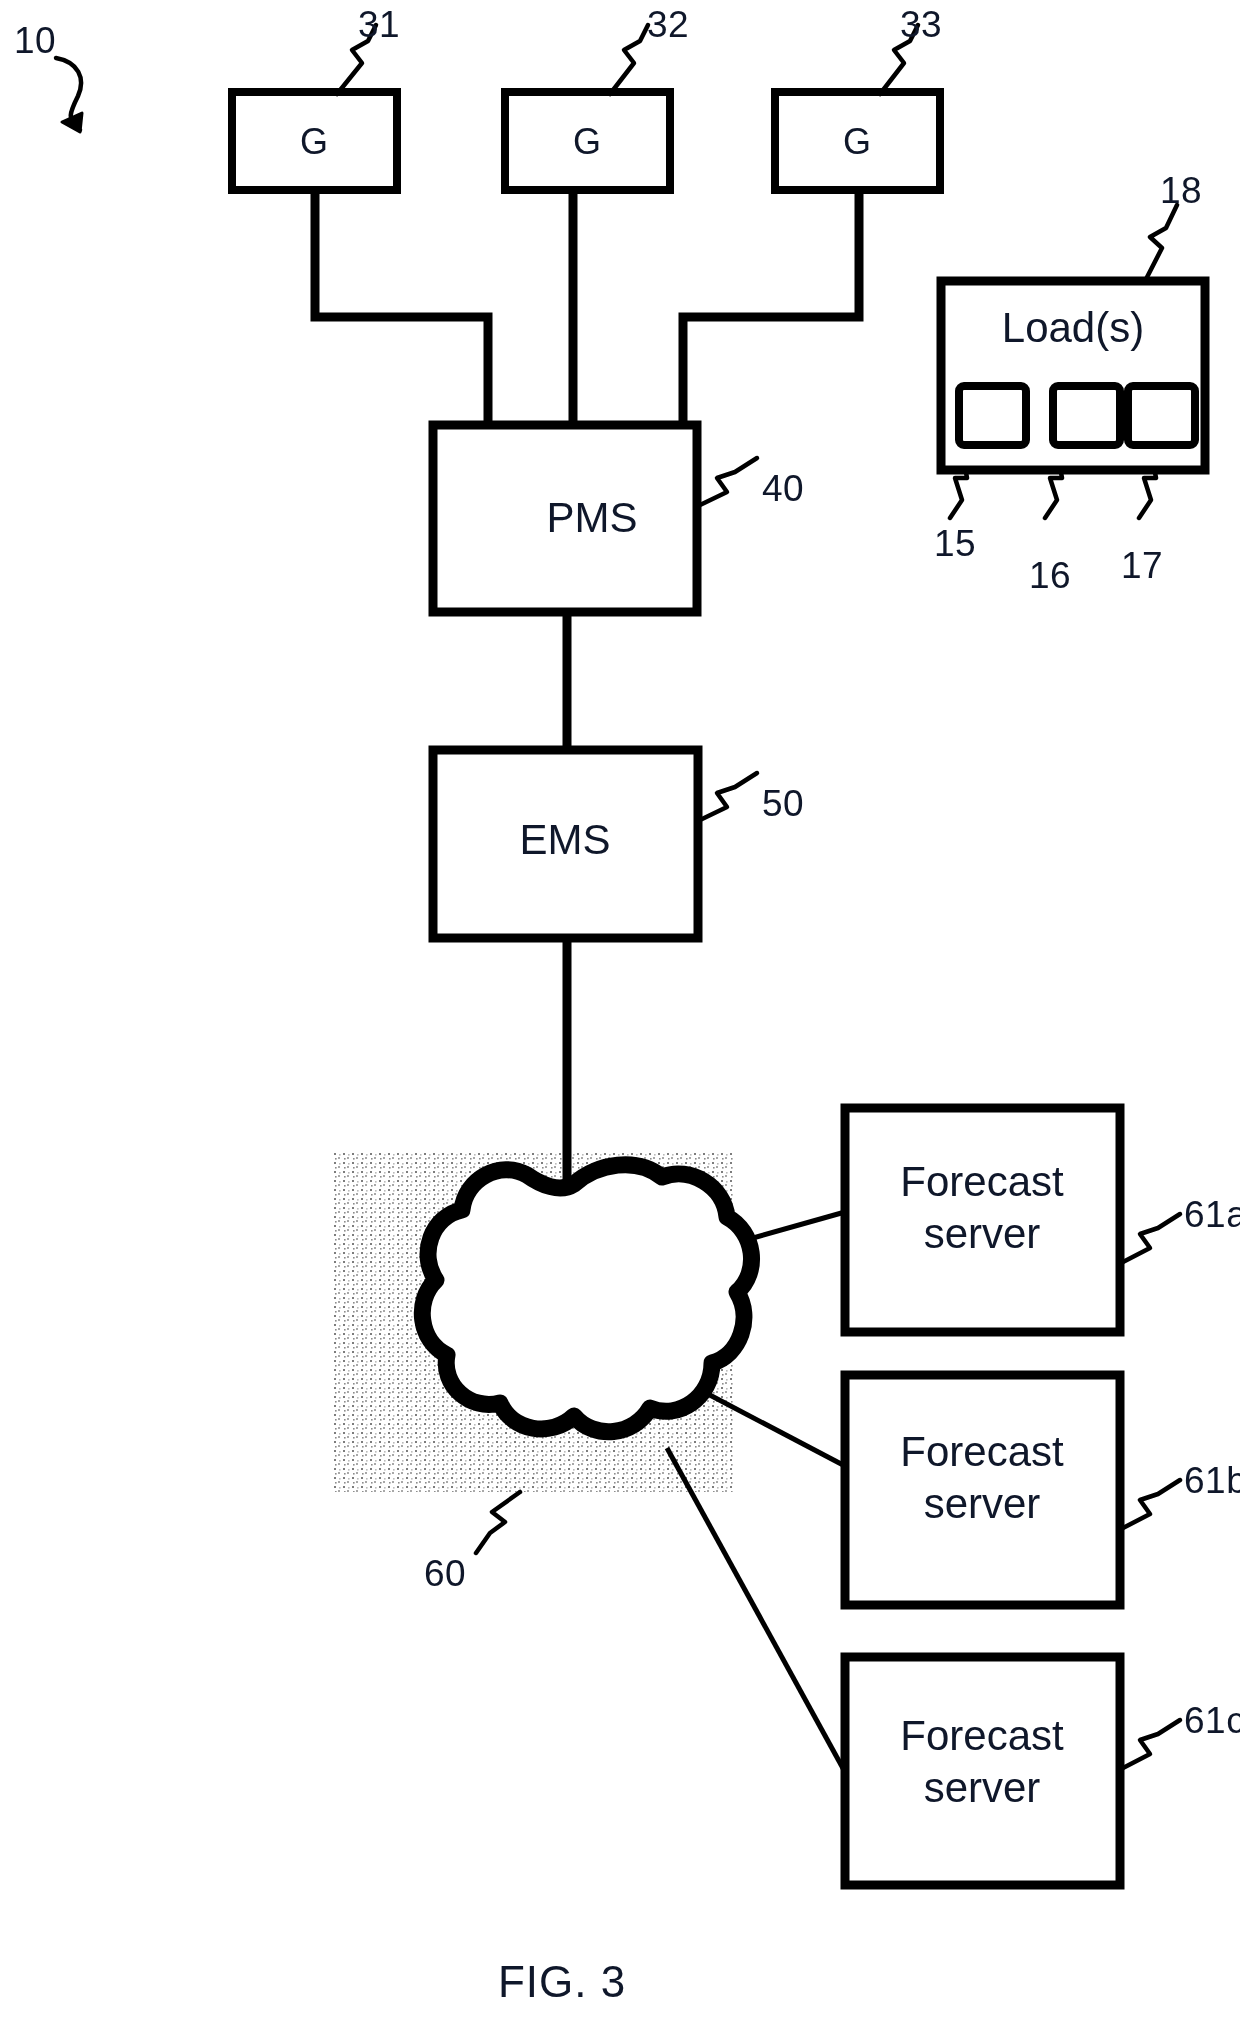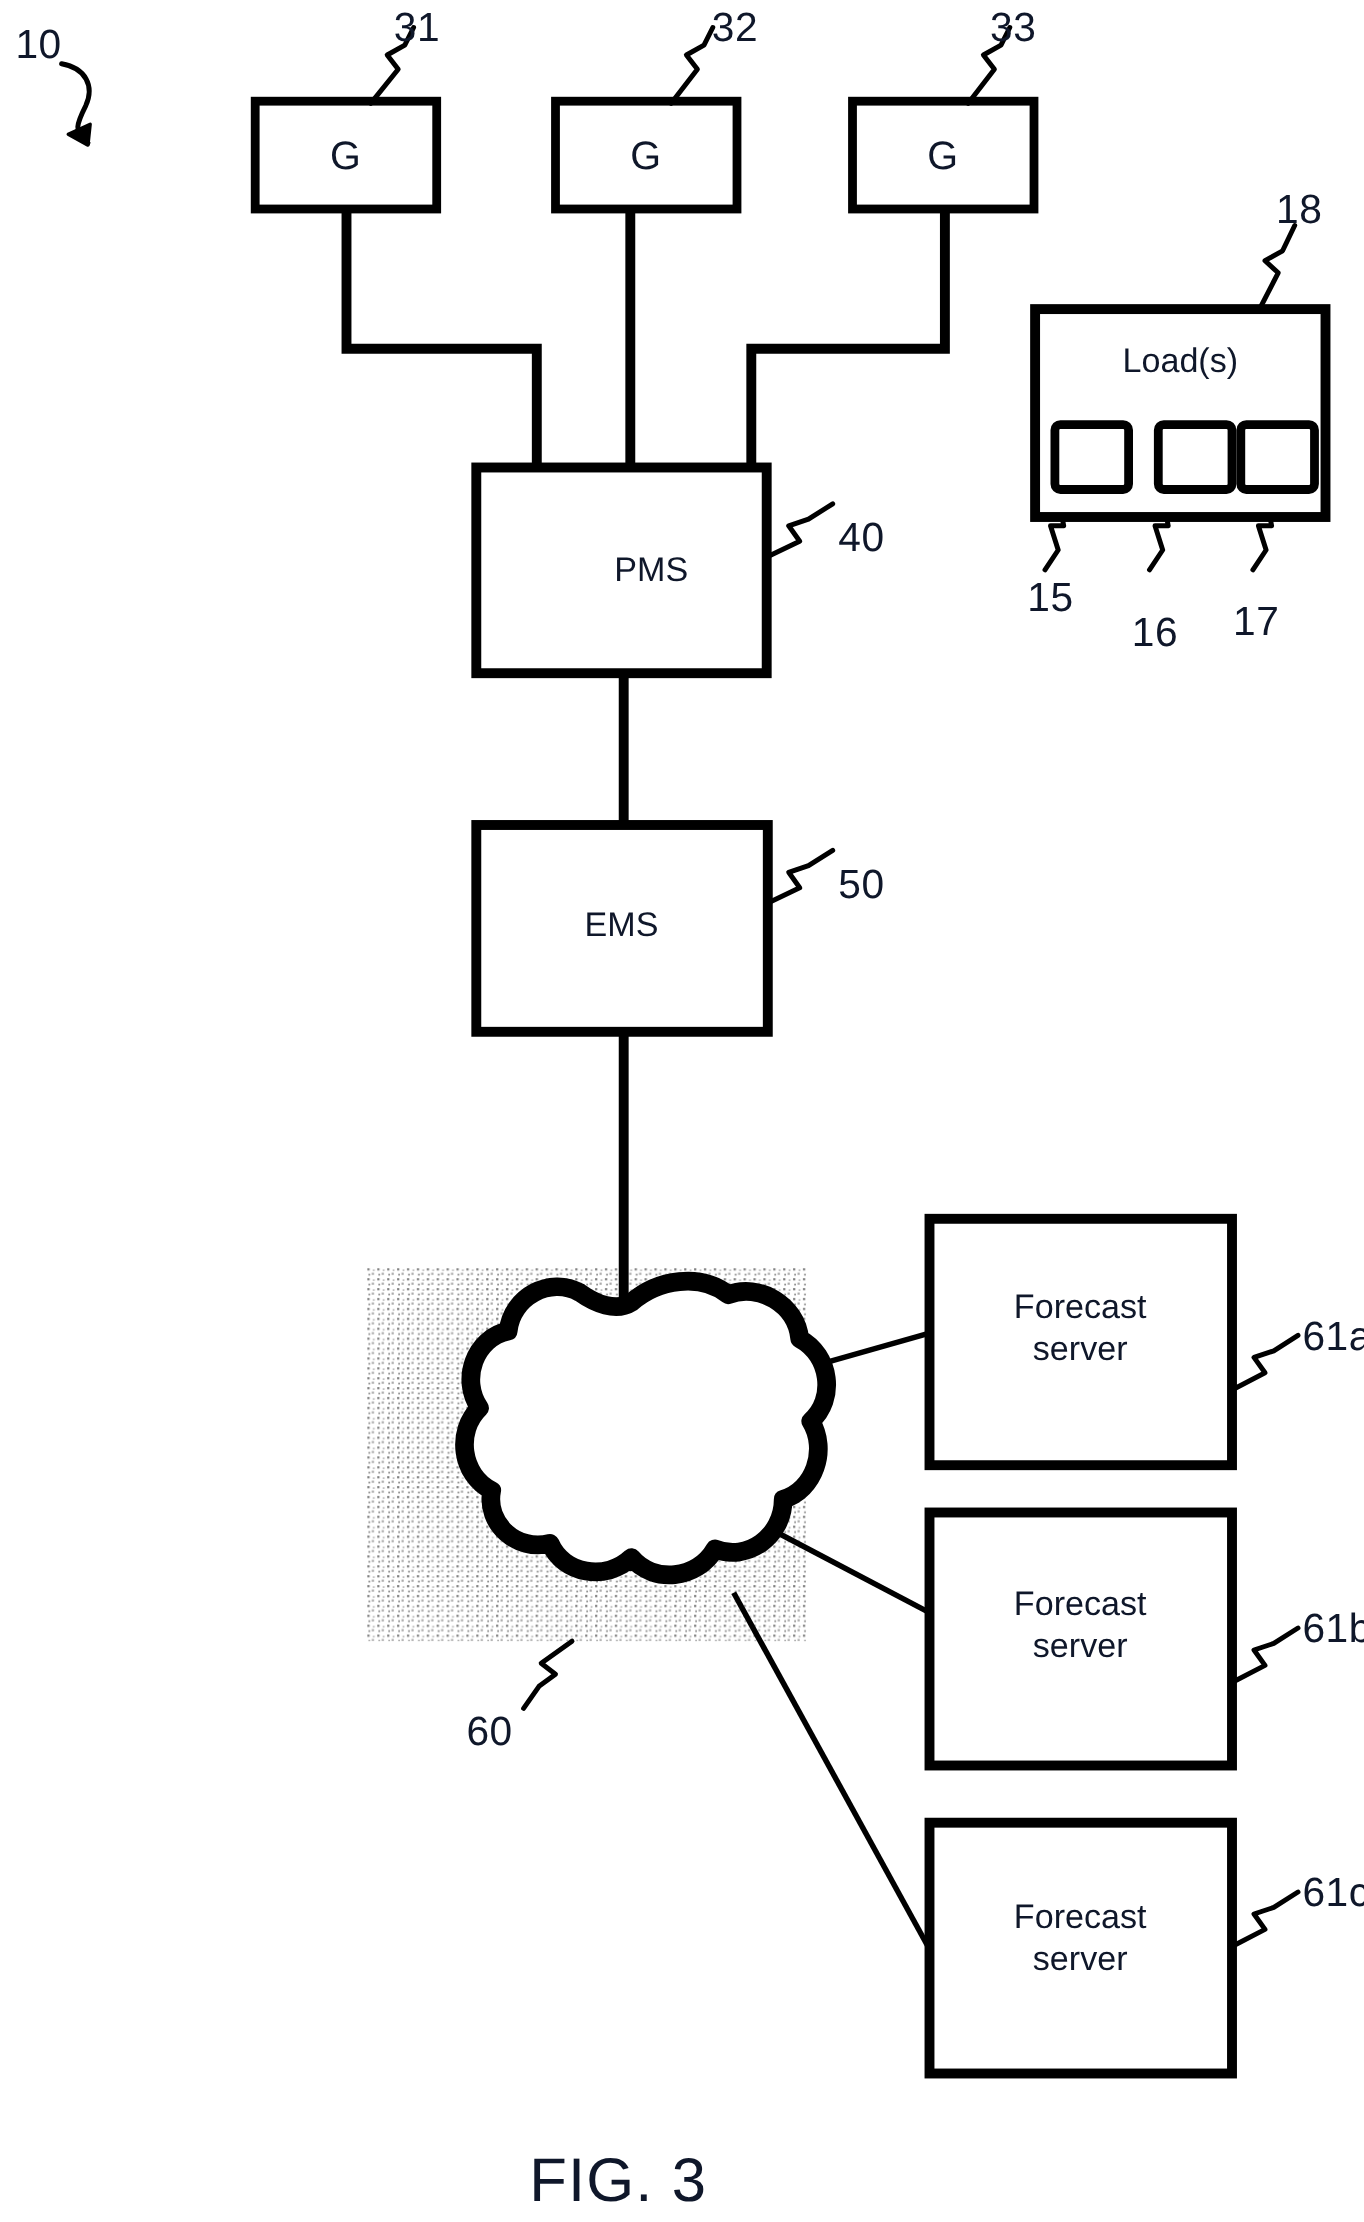--- a/index.html
+++ b/index.html
@@ -36,31 +36,31 @@
     line-height: 1;
     user-select: none;
   }
   
   .ref {
     font-size: 37px;
     letter-spacing: 0.5px;
   }
   
   .boxtext {
-    font-size: 31px;
+    font-size: 42px;
     text-align: center;
   }
   .boxtext.two-line {
     line-height: 1.24;
   }
   .gtext {
     font-size: 36px;
   }
   .figcaption {
-    font-size: 56px;
+    font-size: 44px;
     letter-spacing: 1px;
   }
   .centered {
     transform: translate(-50%, -50%);
   }
 </style>
 </head>
 <body>
 
 <div id="figure-root">

